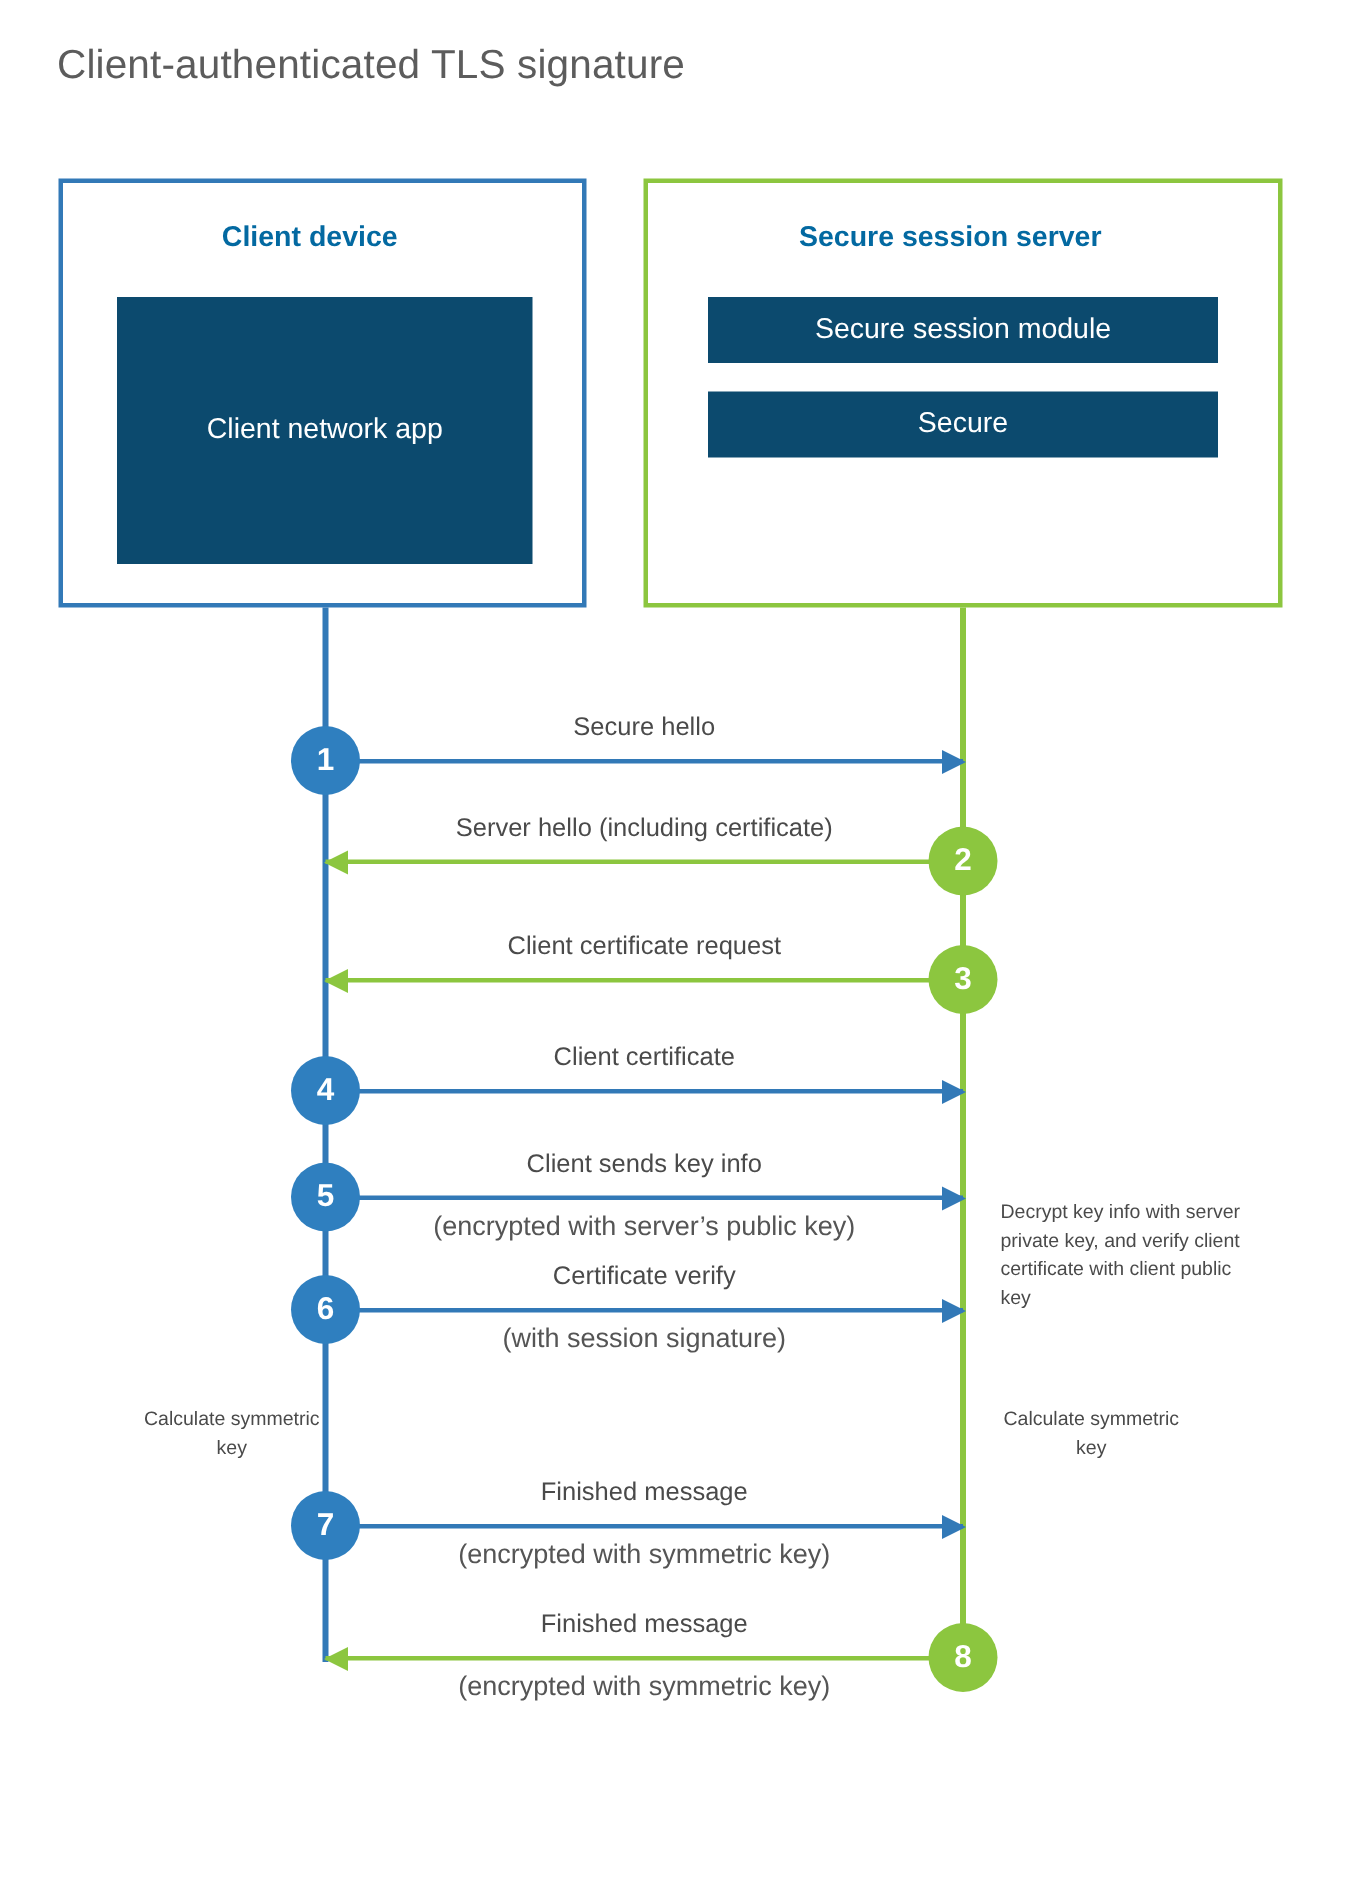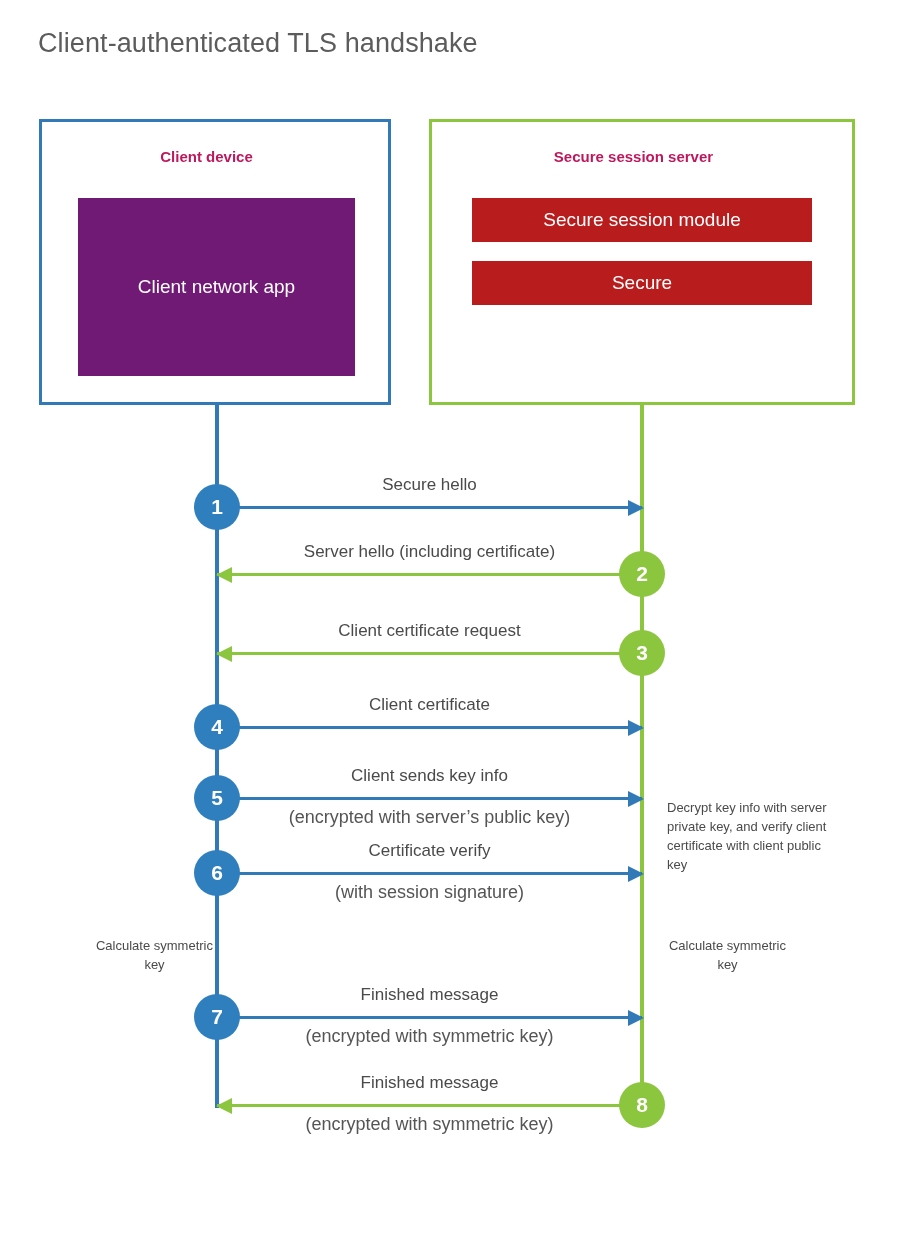--- a/index.html
+++ b/index.html
@@ -50,53 +50,53 @@
     width: 426px;
     height: 286px;
     border: 3px solid #8cc63f;
   }
   .actor-title {
     position: absolute;
     left: 0;
     right: 17px;
     top: 26px;
     text-align: center;
-    font-size: 15px;
+    font-size: 19px;
     font-weight: bold;
-    color: #be185d;
+    color: #0369a1;
   }
 
   
   #client-app-block {
     position: absolute;
     left: 36px;
     top: 76px;
     width: 277px;
     height: 178px;
-    background: #701a75;
+    background: #0c4a6e;
     display: flex;
     align-items: center;
     justify-content: center;
   }
   #client-app-label {
     color: #ffffff;
     font-size: 19px;
     font-weight: 300;
     text-align: center;
     line-height: 1.35;
     width: 170px;
   }
 
   
   .server-bar {
     position: absolute;
     left: 40px;
     width: 340px;
     height: 44px;
-    background: #b91c1c;
+    background: #0c4a6e;
     display: flex;
     align-items: center;
     justify-content: center;
   }
   .server-bar-label {
     color: #ffffff;
     font-size: 19px;
     font-weight: 300;
   }
   #server-bar-0 { top: 76px; }
@@ -219,21 +219,21 @@
     top: 937px;
     width: 125px;
     text-align: center;
   }
 </style>
 </head>
 <body>
 
 <div id="canvas">
 
-  <div id="diagram-title">Client-authenticated TLS handshake</div>
+  <div id="diagram-title">Client-authenticated TLS signature</div>
 
   <div class="actor-box" id="client-box">
     <div class="actor-title">Client device</div>
     <div id="client-app-block">
       <div id="client-app-label">Client network app</div>
     </div>
   </div>
 
   <div class="actor-box" id="server-box">
     <div class="actor-title">Secure session server</div>

